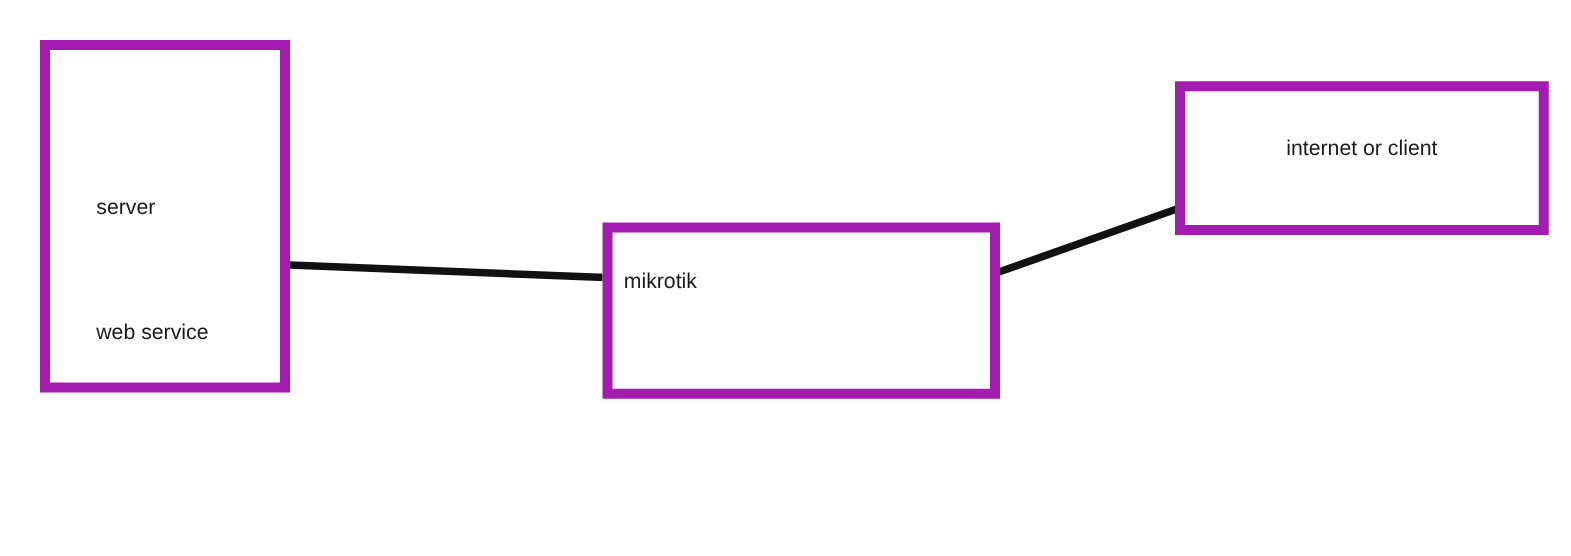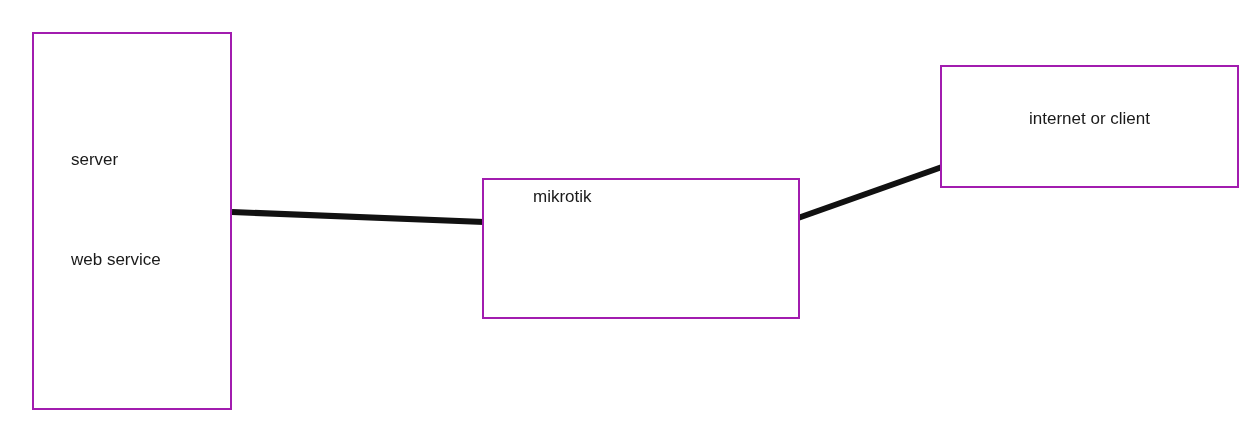--- a/index.html
+++ b/index.html
@@ -19,30 +19,30 @@
     position: absolute;
     left: 0;
     top: 0;
     width: 1257px;
     height: 445px;
     pointer-events: none;
   }
   .node {
     position: absolute;
     background: #ffffff;
-    border: 2px solid #a21caf;
+    border: 8px solid #a21caf;
     box-sizing: border-box;
     color: #1a1a1a;
     font-size: 17px;
   }
   .node-server {
     left: 32px;
     top: 32px;
     width: 200px;
-    height: 378px;
+    height: 282px;
   }
   .node-server .label-line {
     position: absolute;
     left: 37px;
     white-space: nowrap;
   }
   .node-server .label-line.first {
     top: 116px;
   }
   .node-server .label-line.second {
@@ -51,23 +51,22 @@
   }
   .node-mikrotik {
     left: 482px;
     top: 178px;
     width: 318px;
     height: 141px;
   }
   .node-mikrotik .label-top-left {
     position: absolute;
     left: 9px;
-    top: 7px;
+    top: 29px;
     white-space: nowrap;
-    margin-left: 40px;
   }
   .node-internet {
     left: 940px;
     top: 65px;
     width: 299px;
     height: 123px;
     display: flex;
     align-items: center;
     justify-content: center;
   }

